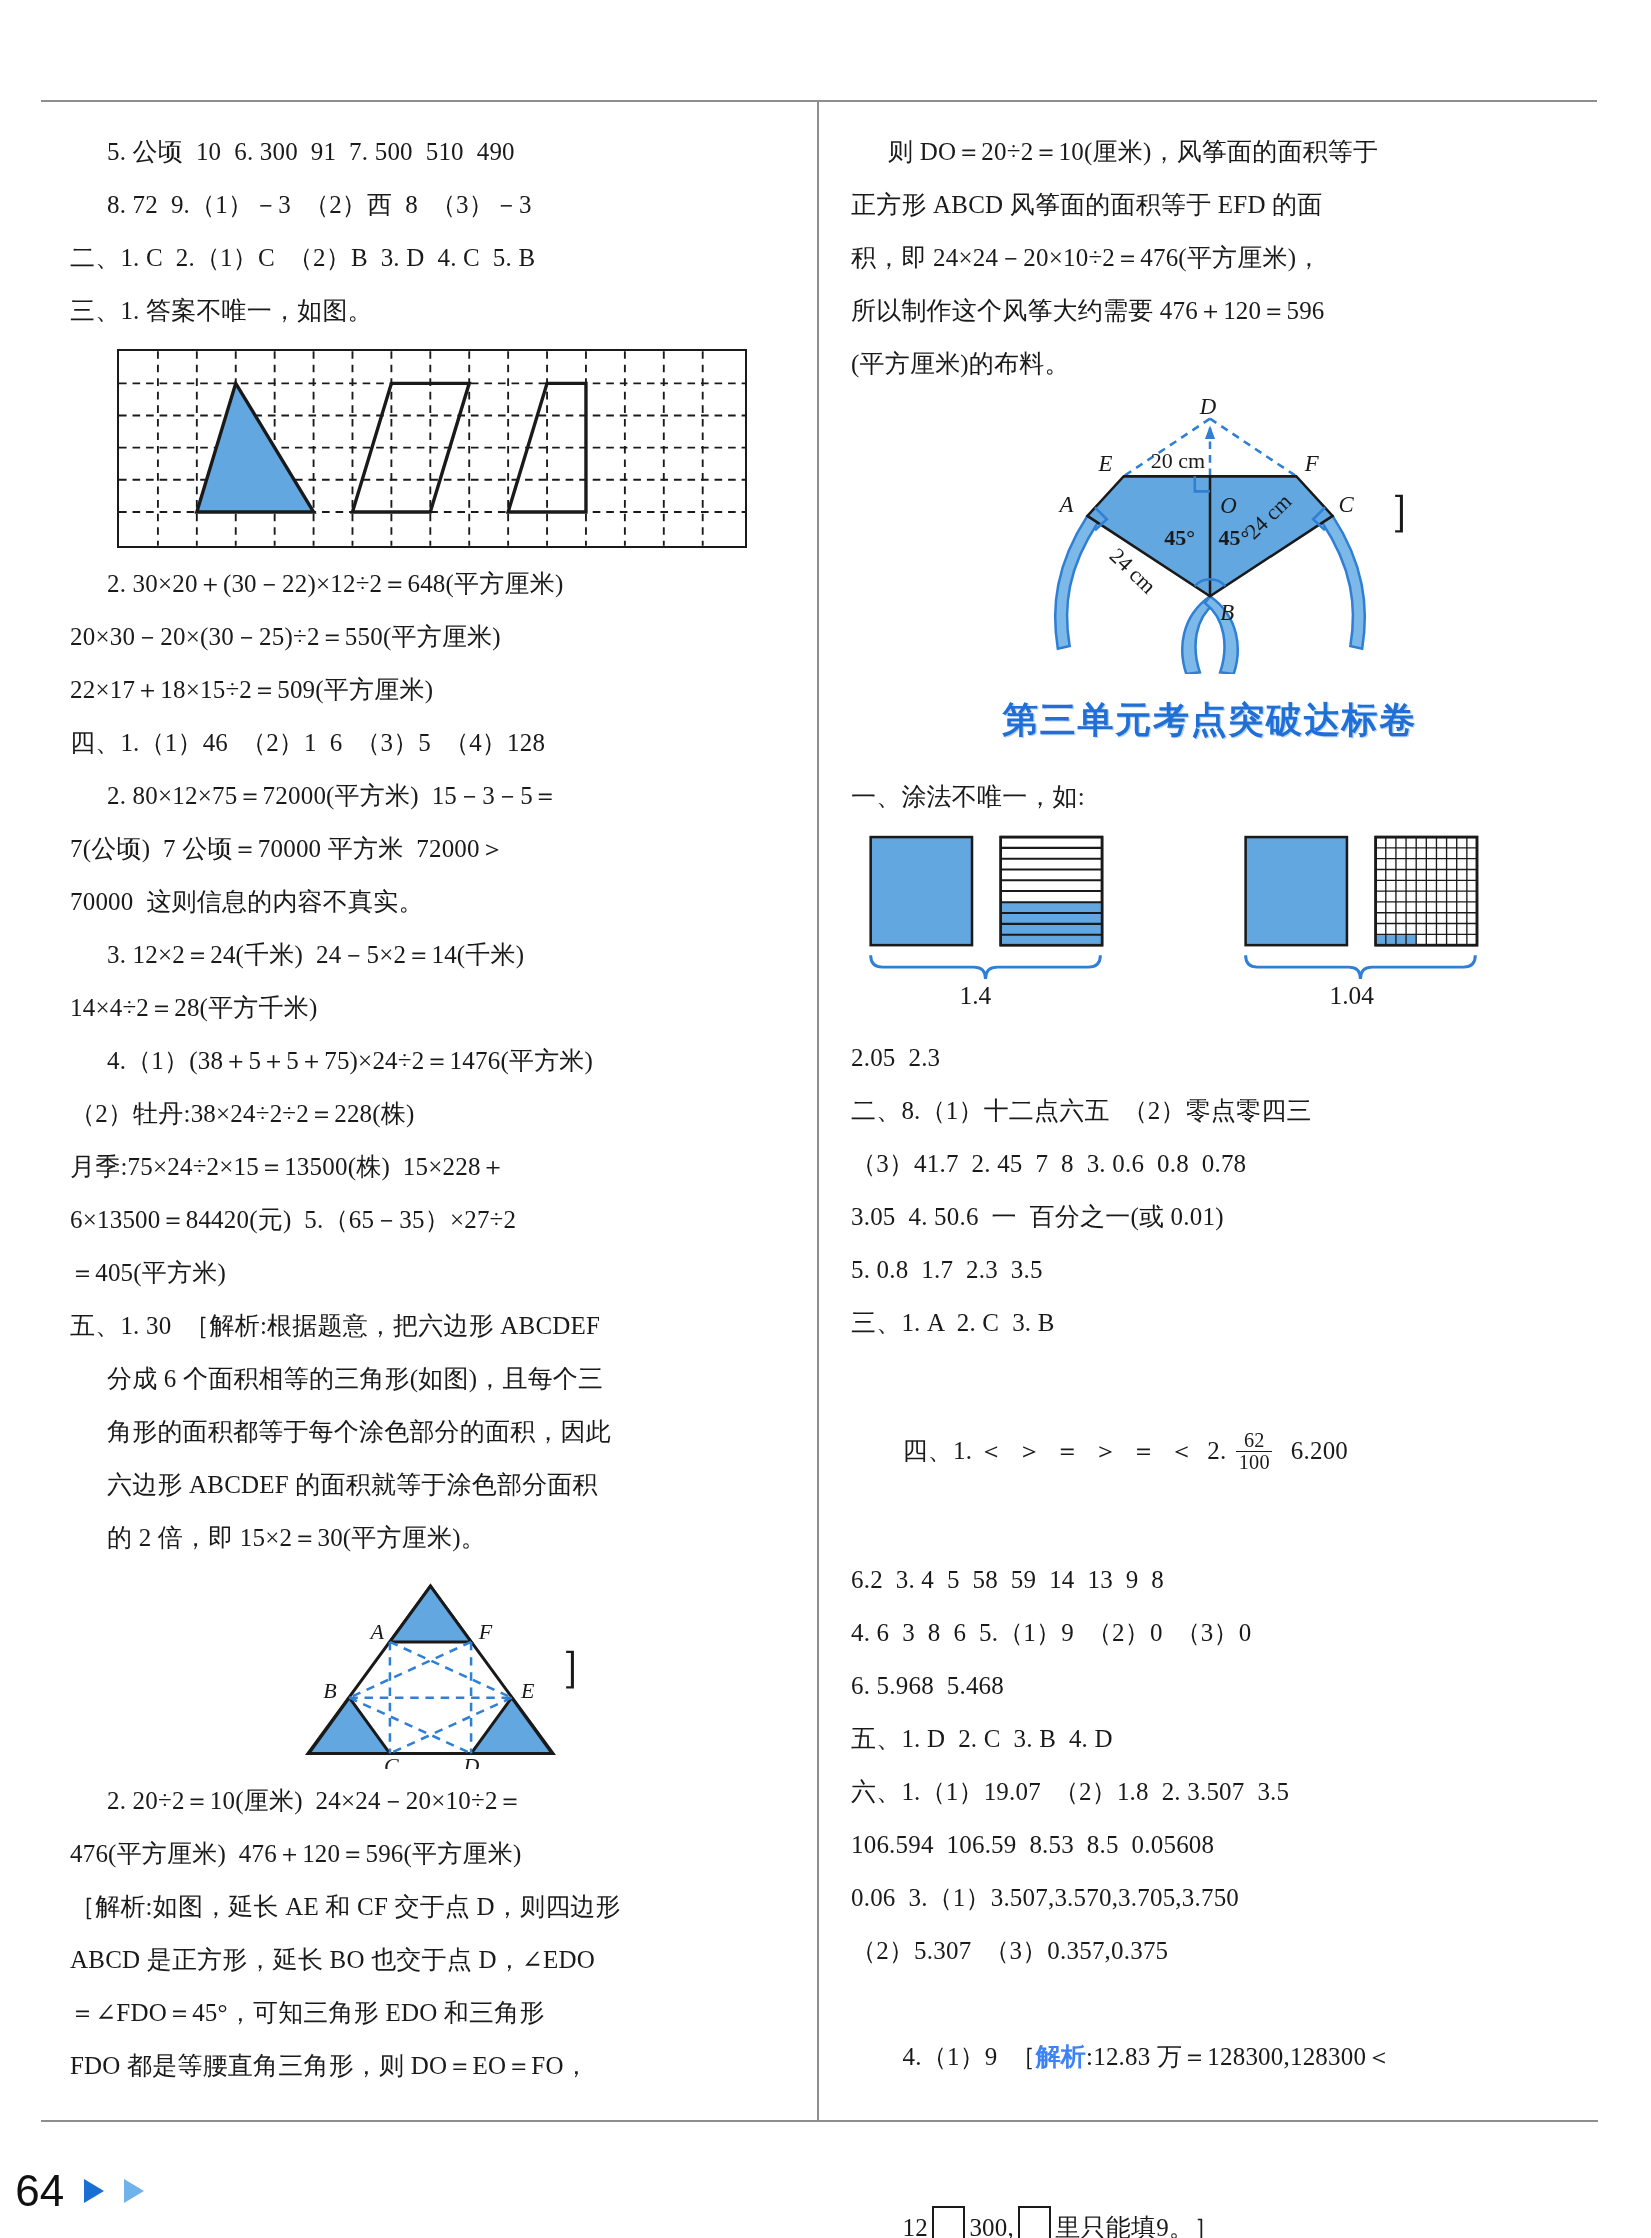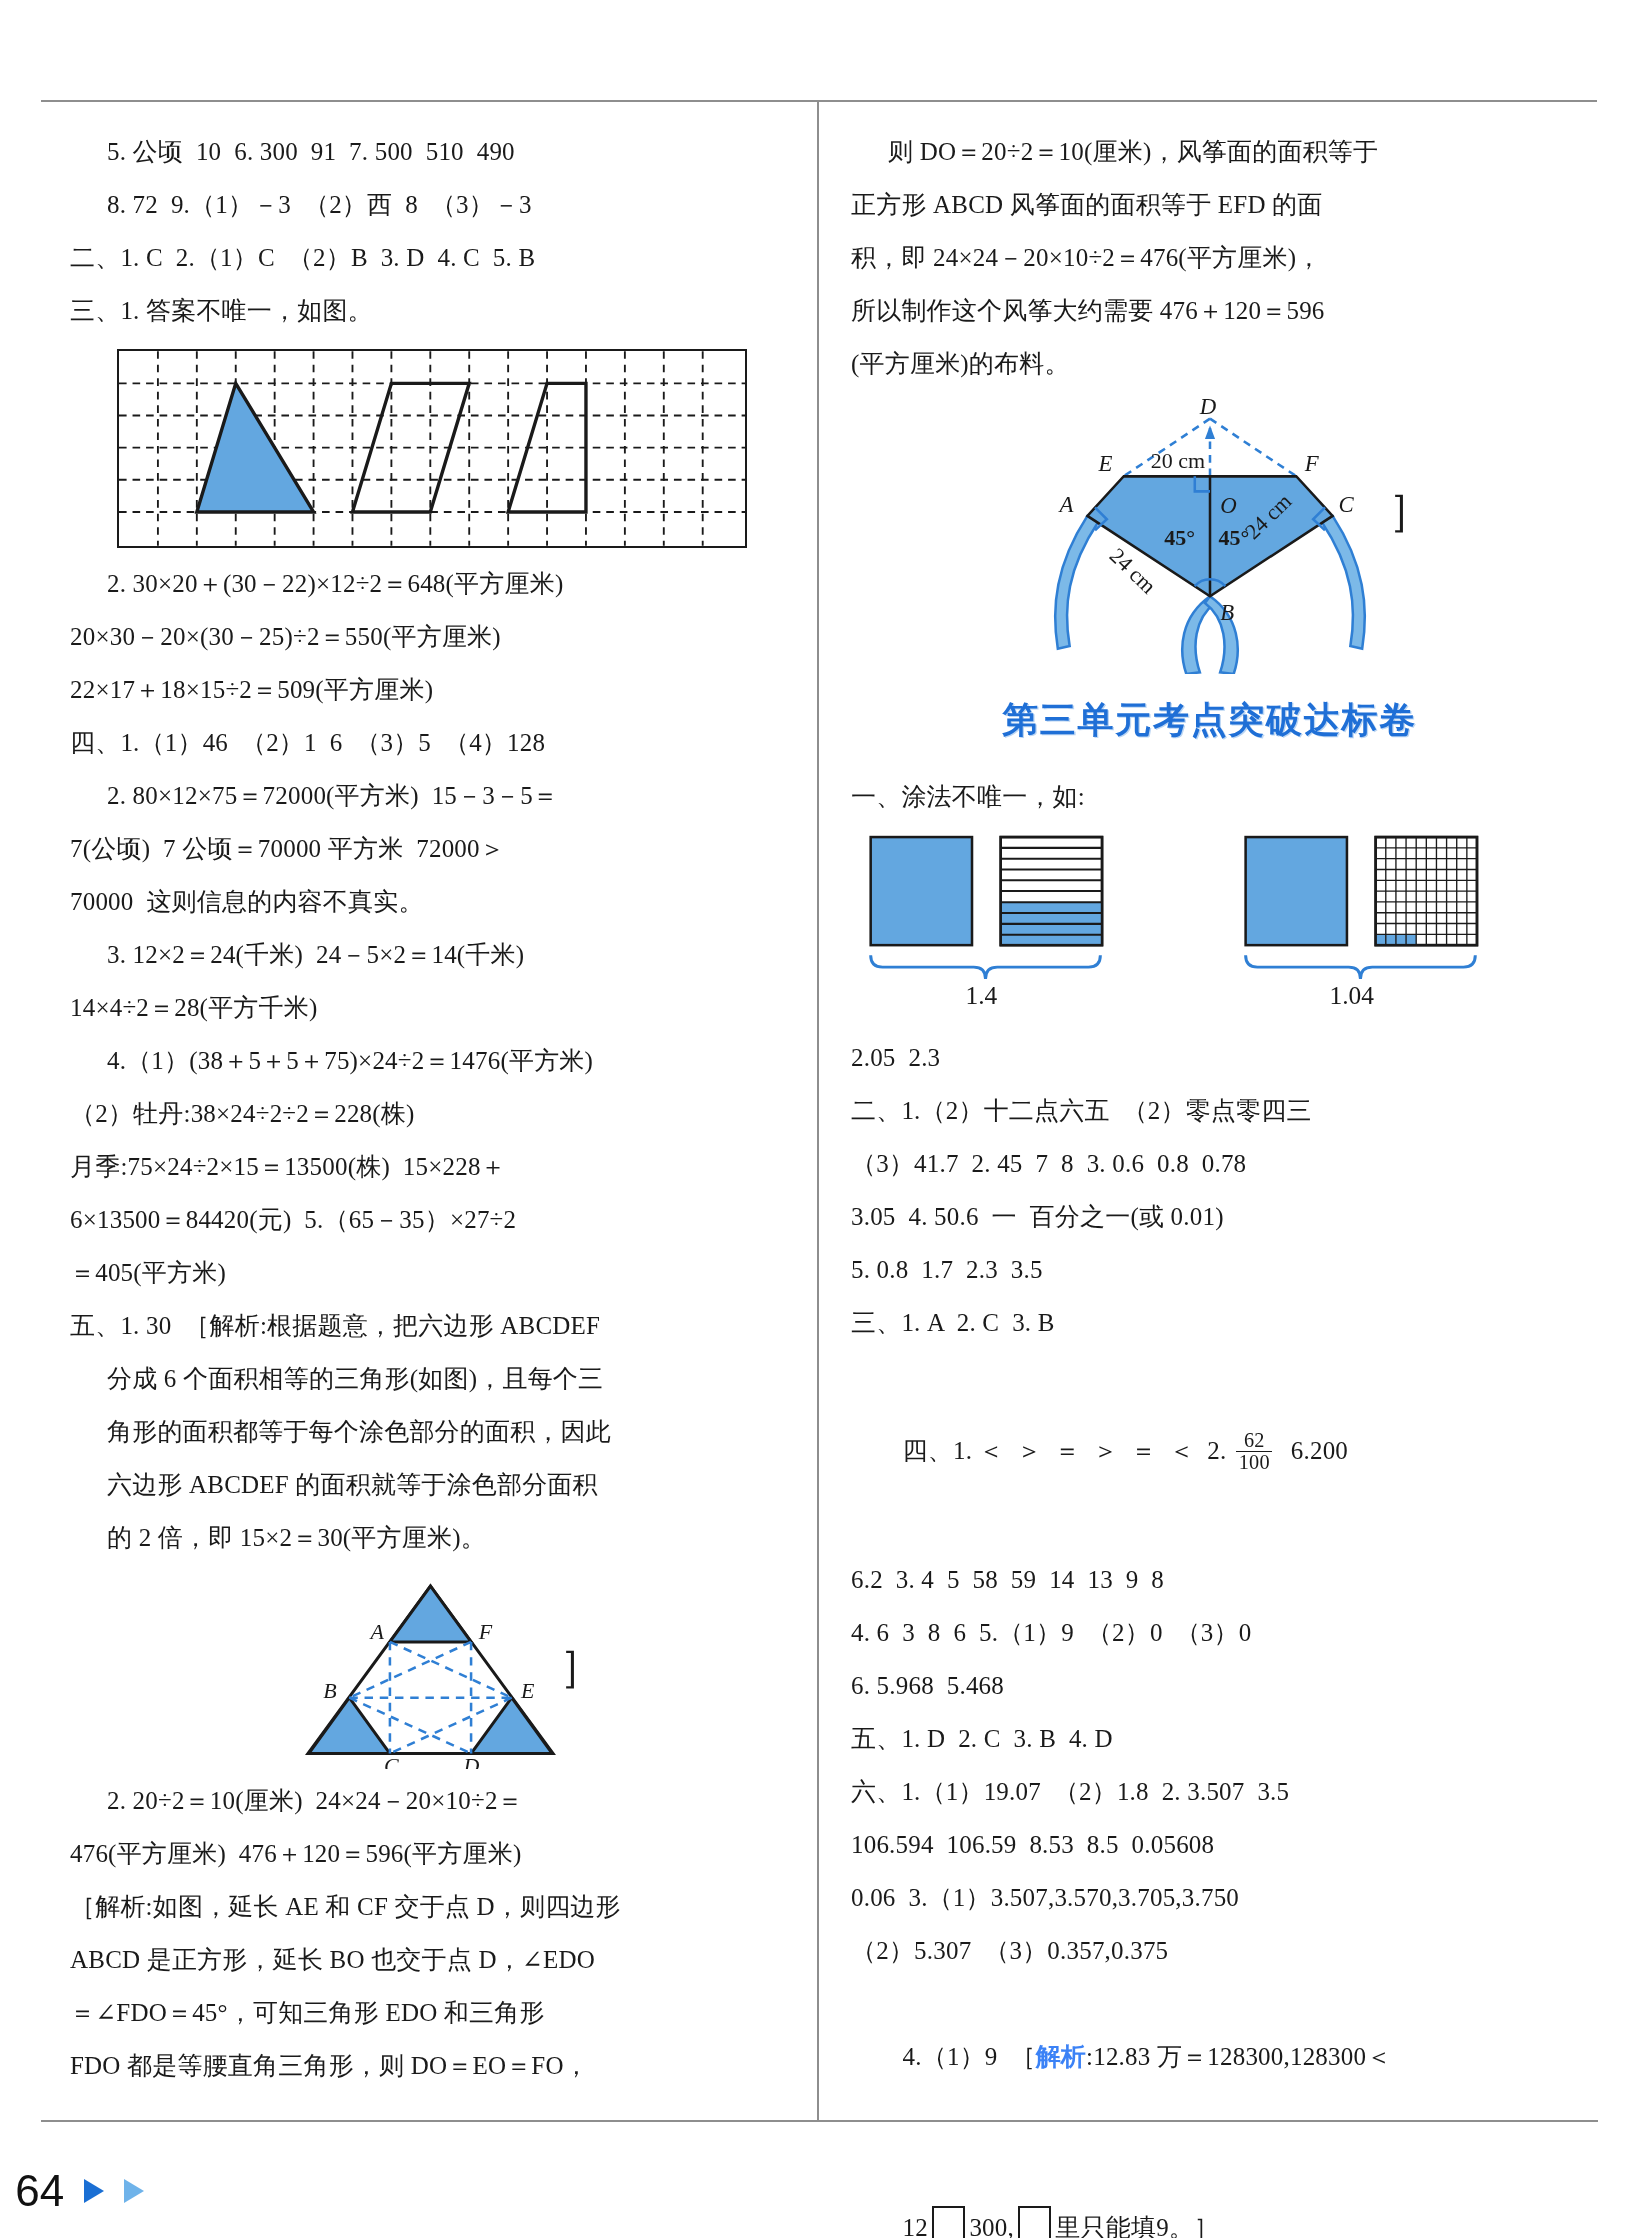--- a/index.html
+++ b/index.html
@@ -278,28 +278,28 @@
               <line x1="604" y1="82.8" x2="724" y2="82.8"></line>
             <line x1="604" y1="95.6" x2="724" y2="95.6"></line>
               <line x1="604" y1="108.4" x2="724" y2="108.4"></line>
             <line x1="604" y1="121.2" x2="724" y2="121.2"></line>
           </g>
           <rect x="604" y="6" width="120" height="128" fill="none" stroke="#1a1a1a" stroke-width="3"></rect>
 
           <path d="M6,146 Q6,160 20,160 L128,160 Q142,160 142,174 Q142,160 156,160 L264,160 Q278,160 278,146" fill="none" stroke="#2f7fd4" stroke-width="3.5"></path>
           <path d="M450,146 Q450,160 464,160 L572,160 Q586,160 586,174 Q586,160 600,160 L708,160 Q722,160 722,146" fill="none" stroke="#2f7fd4" stroke-width="3.5"></path>
         </svg>
-        <div class="bracelbl" style="left:95px;top:149px;margin-left:6px;">1.4</div>
+        <div class="bracelbl" style="left:95px;top:149px;">1.4</div>
         <div class="bracelbl" style="left:465px;top:149px;">1.04</div>
       </div>
 
       <div style="height:44px;"></div>
 
       <div class="ln">2.05  2.3</div>
-      <div class="ln">二、1.（2）十二点六五  （2）零点零四三</div>
+      <div class="ln">二、8.（1）十二点六五  （2）零点零四三</div>
       <div class="ln">（3）41.7  2. 45  7  8  3. 0.6  0.8  0.78</div>
       <div class="ln">3.05  4. 50.6  一  百分之一(或 0.01)</div>
       <div class="ln">5. 0.8  1.7  2.3  3.5</div>
       <div class="ln">三、1. A  2. C  3. B</div>
 
       <div class="ln" style="line-height:68px;">
         <span>四、1. ＜  ＞  ＝  ＞  ＝  ＜  2. </span><span class="frac"><span class="num">62</span><span class="den">100</span></span><span style="padding-left:15.2px;margin-top:17px;">6.200</span>
       </div>
 
       <div class="ln">6.2  3. 4  5  58  59  14  13  9  8</div>

